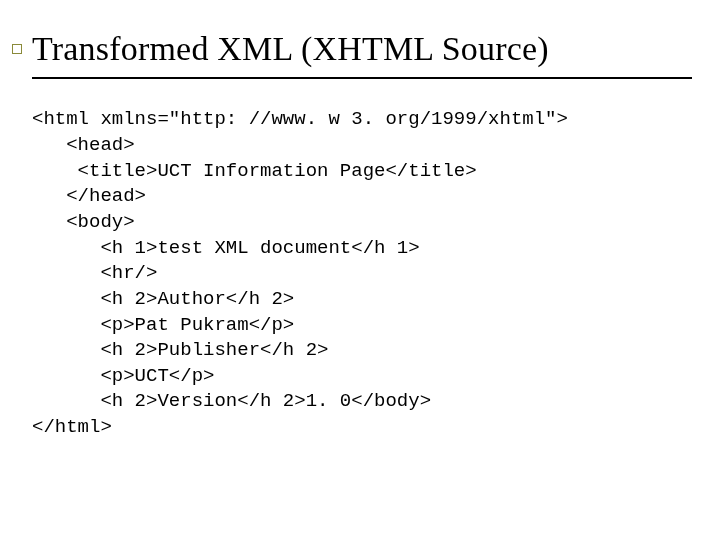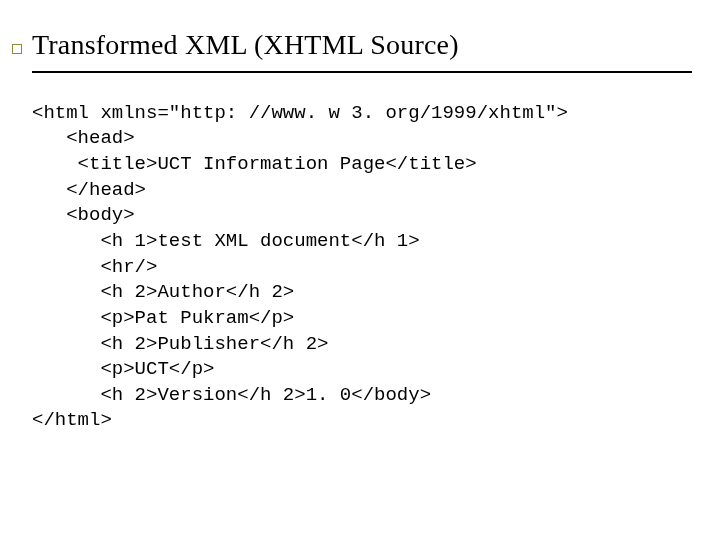--- a/index.html
+++ b/index.html
@@ -22,21 +22,21 @@
     position: absolute;
     left: 12px;
     top: 44px;
     width: 10px;
     height: 10px;
     border: 1.5px solid #8a8a3a;
     background: transparent;
     box-sizing: border-box;
   }
   .title {
-    font-size: 28px;
+    font-size: 34px;
     line-height: 1.1;
     margin: 0 0 4px 0;
     font-weight: 400;
     letter-spacing: 0.2px;
   }
   .title-wrap {
     border-bottom: 2px solid #000;
     padding-bottom: 6px;
     margin-bottom: 28px;
   }

